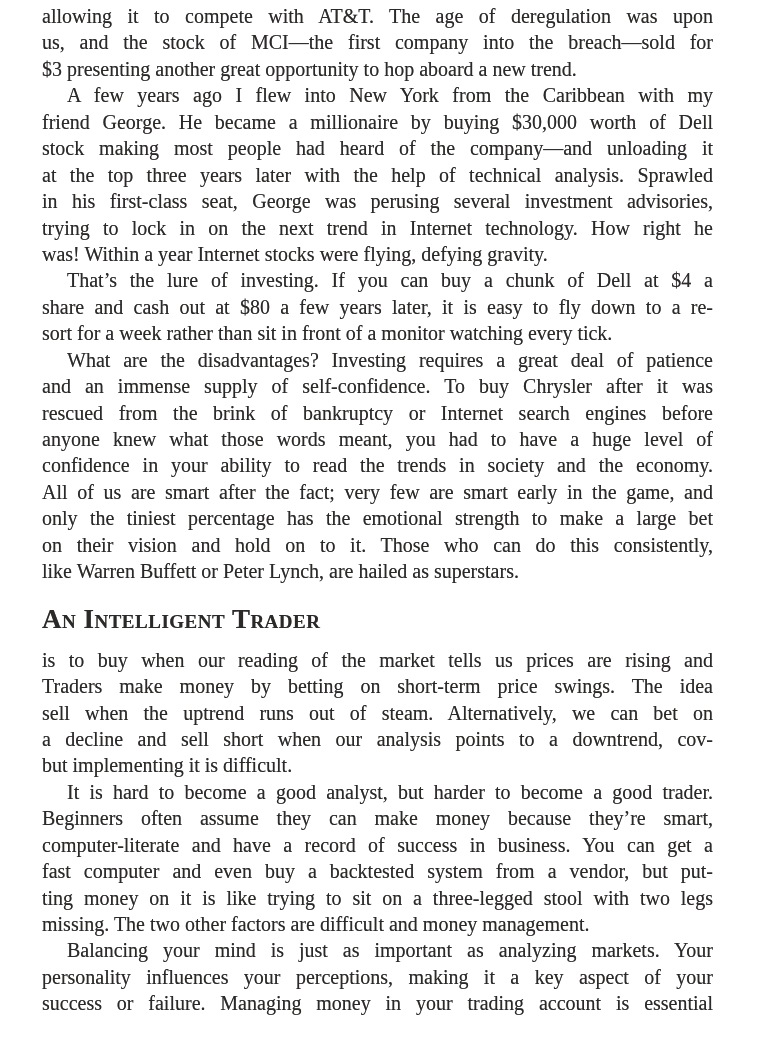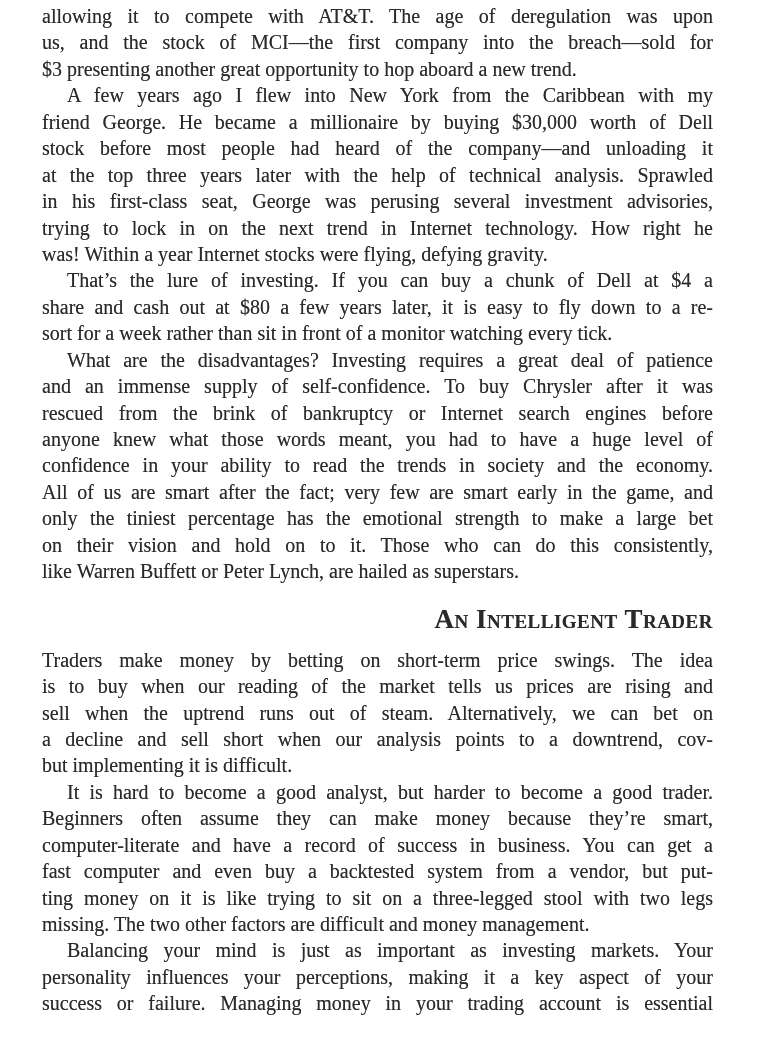--- a/index.html
+++ b/index.html
@@ -30,42 +30,42 @@
     text-align: justify;
     text-align-last: justify;
     overflow: visible;
   }
   .line.indent { text-indent: 25px; }
   .line.para-end { text-align-last: left; }
   .section-heading {
     margin: 18px 0 12px 0;
     height: 32px;
     line-height: 32px;
-    text-align: right;
+    text-align: left;
     font-variant: small-caps;
     font-weight: 700;
     font-size: 27px;
     letter-spacing: 0.5px;
     color: var(--text-color);
   }
 </style>
 </head>
 <body>
 
 <main class="page">
   <div>
       <div class="paragraph">
         <div class="line">allowing it to compete with AT&amp;T. The age of deregulation was upon</div>
         <div class="line">us, and the stock of MCI—the first company into the breach—sold for</div>
         <div class="line para-end">$3 presenting another great opportunity to hop aboard a new trend.</div>
       </div>
       <div class="paragraph">
         <div class="line indent">A few years ago I flew into New York from the Caribbean with my</div>
         <div class="line">friend George. He became a millionaire by buying $30,000 worth of Dell</div>
-        <div class="line">stock before most people had heard of the company—and unloading it</div>
+        <div class="line">stock making most people had heard of the company—and unloading it</div>
         <div class="line">at the top three years later with the help of technical analysis. Sprawled</div>
         <div class="line">in his first-class seat, George was perusing several investment advisories,</div>
         <div class="line">trying to lock in on the next trend in Internet technology. How right he</div>
         <div class="line para-end">was! Within a year Internet stocks were flying, defying gravity.</div>
       </div>
       <div class="paragraph">
         <div class="line indent">That’s the lure of investing. If you can buy a chunk of Dell at $4 a</div>
         <div class="line">share and cash out at $80 a few years later, it is easy to fly down to a re-</div>
         <div class="line para-end">sort for a week rather than sit in front of a monitor watching every tick.</div>
       </div>
@@ -75,33 +75,33 @@
         <div class="line">rescued from the brink of bankruptcy or Internet search engines before</div>
         <div class="line">anyone knew what those words meant, you had to have a huge level of</div>
         <div class="line">confidence in your ability to read the trends in society and the economy.</div>
         <div class="line">All of us are smart after the fact; very few are smart early in the game, and</div>
         <div class="line">only the tiniest percentage has the emotional strength to make a large bet</div>
         <div class="line">on their vision and hold on to it. Those who can do this consistently,</div>
         <div class="line para-end">like Warren Buffett or Peter Lynch, are hailed as superstars.</div>
       </div>
       <h2 class="section-heading">An Intelligent Trader</h2>
       <div class="paragraph">
+        <div class="line">is to buy when our reading of the market tells us prices are rising and</div>
         <div class="line">Traders make money by betting on short-term price swings. The idea</div>
-        <div class="line">is to buy when our reading of the market tells us prices are rising and</div>
         <div class="line">sell when the uptrend runs out of steam. Alternatively, we can bet on</div>
         <div class="line">a decline and sell short when our analysis points to a downtrend, cov-</div>
         <div class="line para-end">but implementing it is difficult.</div>
       </div>
       <div class="paragraph">
         <div class="line indent">It is hard to become a good analyst, but harder to become a good trader.</div>
         <div class="line">Beginners often assume they can make money because they’re smart,</div>
         <div class="line">computer-literate and have a record of success in business. You can get a</div>
         <div class="line">fast computer and even buy a backtested system from a vendor, but put-</div>
         <div class="line">ting money on it is like trying to sit on a three-legged stool with two legs</div>
         <div class="line para-end">missing. The two other factors are difficult and money management.</div>
       </div>
       <div class="paragraph">
-        <div class="line indent">Balancing your mind is just as important as investing markets. Your</div>
+        <div class="line indent">Balancing your mind is just as important as analyzing markets. Your</div>
         <div class="line">personality influences your perceptions, making it a key aspect of your</div>
         <div class="line">success or failure. Managing money in your trading account is essential</div>
       </div>
     </div>
 </main>
 
 </body></html>

